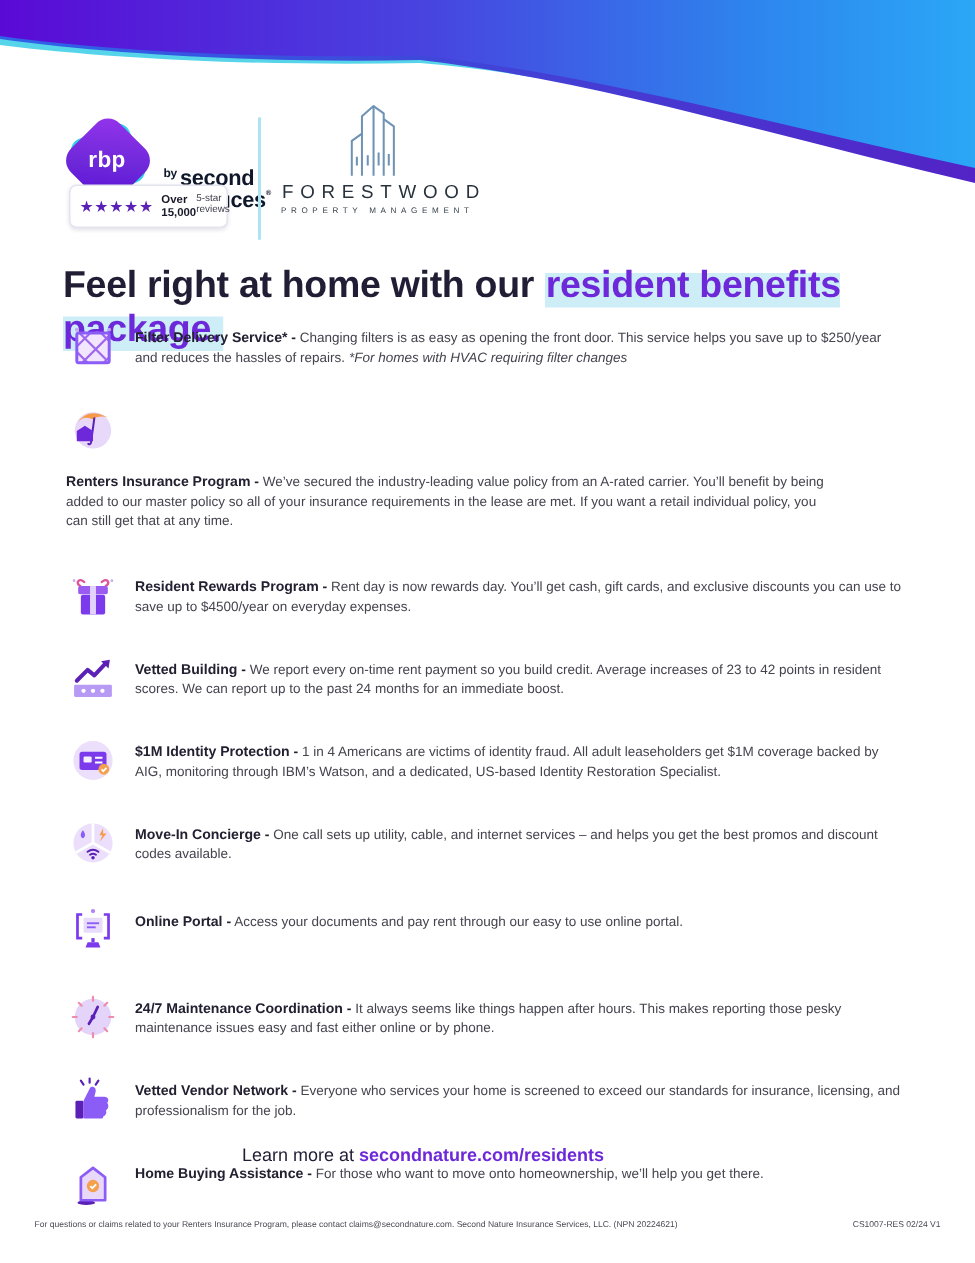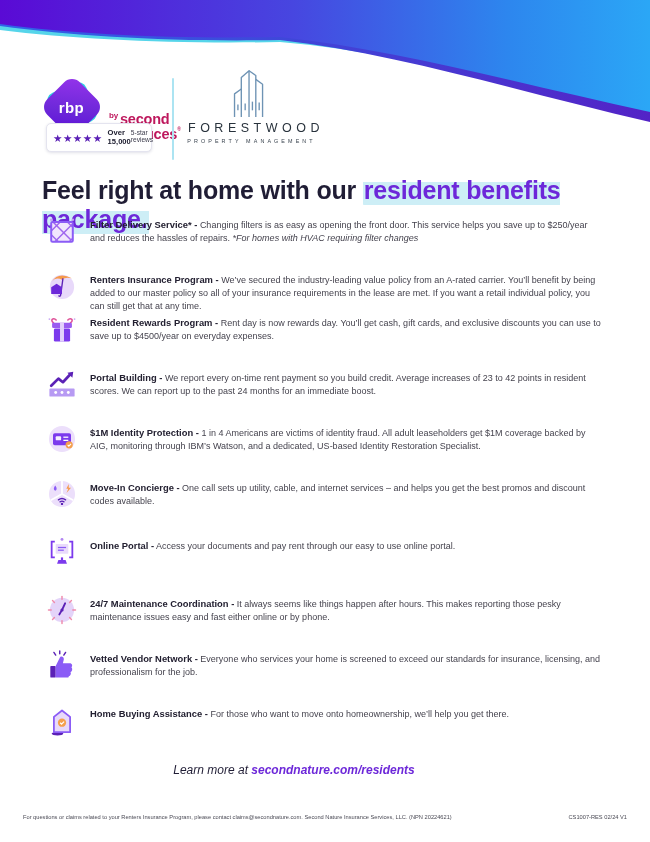--- a/index.html
+++ b/index.html
@@ -10,21 +10,21 @@
   .wave{position:absolute;top:0;left:0;width:650px;height:195px;}
 
   
   .rbp-row{position:absolute;top:72px;left:46px;display:flex;align-items:center;gap:11px;}
   .diamond-wrap{position:relative;width:52px;height:52px;}
   .diamond-teal{position:absolute;inset:5px;background:#2fd0e4;border-radius:9px;transform:rotate(66deg);}
   .diamond-purple{position:absolute;inset:3px;border-radius:11px;transform:rotate(45deg);
       background:linear-gradient(140deg,#9333ea 5%,#6d28d9 55%,#5b0fd8 95%);
       display:flex;align-items:center;justify-content:center;}
   .rbp-text{transform:rotate(-45deg);color:#fff;font-weight:800;font-size:15px;letter-spacing:.3px;}
-  .byline{line-height:1.0;color:#be185d;font-weight:800;font-size:14.5px;letter-spacing:-.2px;margin-top:40px;}
+  .byline{line-height:1.0;color:#0f172a;font-weight:800;font-size:14.5px;letter-spacing:-.2px;margin-top:40px;}
   .byline .by{font-size:8px;font-weight:700;vertical-align:top;margin-right:2px;}
   .byline .nature{margin-left:14px;display:block;}
   .byline .reg{font-size:5px;vertical-align:top;}
 
   .review-badge{position:absolute;top:123px;left:46px;width:106px;height:29px;background:#fff;
       border:1px solid #e4e4ef;border-radius:5px;box-shadow:0 1px 3px rgba(40,40,90,.14);
       display:flex;align-items:center;gap:5px;padding:0 6px;box-sizing:border-box;}
   .stars{color:#5b21b6;font-size:10.5px;letter-spacing:.5px;white-space:nowrap;}
   .review-col{display:flex;flex-direction:row;line-height:1.15;}
   .review-bold{font-size:7.6px;font-weight:800;color:#19192b;}
@@ -41,31 +41,31 @@
   .main-title{position:absolute;top:176px;left:42px;width:592px;font-size:25px;font-weight:600;
       color:#201d35;letter-spacing:-.2px;margin:0;}
   .hl{color:#6d28d9;font-weight:800;
       background-image:linear-gradient(#cdeef6,#cdeef6);
       background-size:100% 78%;background-position:0 95%;background-repeat:no-repeat;
       padding:0 2px 2px 1px;border-radius:2px;}
 
   
   .benefits{position:absolute;top:218px;left:44px;width:570px;}
   .row{display:flex;gap:10px;margin-bottom:24px;}
-  .row.mb-sm{margin-bottom:3px;}
+  .row.mb-sm{margin-bottom:30px;flex-direction:column;}
   .row.mb-lg{margin-bottom:27px;}
   .icon-box{flex:0 0 36px;height:36px;margin-top:-5px;}
   .icon-box svg{width:36px;height:36px;display:block;}
   .row-text{width:512px;font-size:9px;line-height:13px;color:#45434e;margin:0;}
   .row-title{color:#232031;font-weight:800;font-size:9.4px;}
   .row-note{font-style:italic;color:#45434e;}
 
   
-  .learn-more{position:absolute;top:763px;left:16px;width:556px;text-align:center;
-      font-size:12px;color:#201d35;font-style:italic;}
+  .learn-more{position:absolute;top:763px;left:4px;width:556px;text-align:center;
+      font-size:12px;color:#201d35;}
   .learn-link{font-weight:800;color:#6d28d9;text-decoration:none;}
   .fineprint{position:absolute;top:814px;left:23px;width:604px;display:flex;
       justify-content:space-between;font-size:5.7px;color:#4a4a55;}
   .fineprint .legal{max-width:470px;}
 </style>
 </head>
 <body>
 
 <div class="page">
 
@@ -189,21 +189,21 @@
       <div class="icon-box">
         <svg viewBox="0 0 40 40" aria-hidden="true">
           <rect x="6" y="25" width="28" height="9" rx="1" fill="#b79af3"></rect>
           <circle cx="13" cy="29.5" r="1.6" fill="#fff"></circle>
             <circle cx="20" cy="29.5" r="1.6" fill="#fff"></circle>
             <circle cx="27" cy="29.5" r="1.6" fill="#fff"></circle>
           <path d="M8 22 L16 14 L21 18 L29 9.5" stroke="#5b21b6" stroke-width="3" fill="none" stroke-linecap="round" stroke-linejoin="round"></path>
           <path d="M26 7.5 L32.5 6.5 L31.5 13 Z" fill="#5b21b6"></path>
         </svg>
       </div>
-      <p class="row-text"><b class="row-title">Portal Building -</b>
+      <p class="row-text"><b class="row-title">Vetted Building -</b>
         <span>We report every on-time rent payment so you build credit. Average increases of 23 to 42 points in resident scores. We can report up to the past 24 months for an immediate boost.</span></p>
     </div>
 
     <div class="row">
       <div class="icon-box">
         <svg viewBox="0 0 40 40" aria-hidden="true">
           <circle cx="20" cy="20" r="14.5" fill="#ecdffb"></circle>
           <rect x="10" y="13.5" width="20" height="13.5" rx="2" fill="#7c3aed"></rect>
           <rect x="13" y="17" width="6" height="4.5" rx="1" fill="#fff" opacity="0.92"></rect>
           <line x1="21.5" y1="18" x2="27" y2="18" stroke="#fff" stroke-width="1.4"></line>

